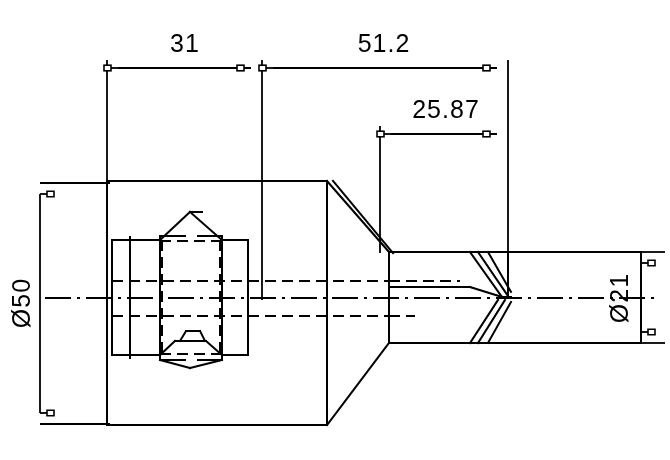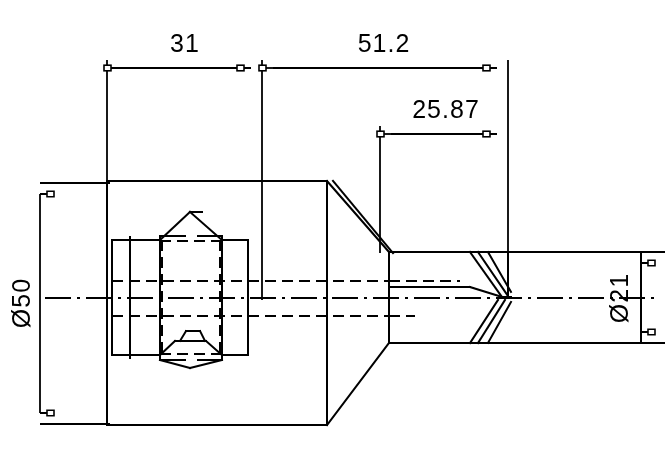--- a/index.html
+++ b/index.html
@@ -9,21 +9,20 @@
   }
   body {
     font-family: "Liberation Sans", sans-serif;
   }
   #drawing-root {
     position: relative;
     width: 670px;
     height: 460px;
     background: #ffffff;
     overflow: hidden;
-    border-radius: 14px;
   }
   svg.cad {
     display: block;
     width: 670px;
     height: 460px;
   }
   .dim-text {
     font-family: "Liberation Sans", sans-serif;
     font-size: 25px;
     fill: #000000;

